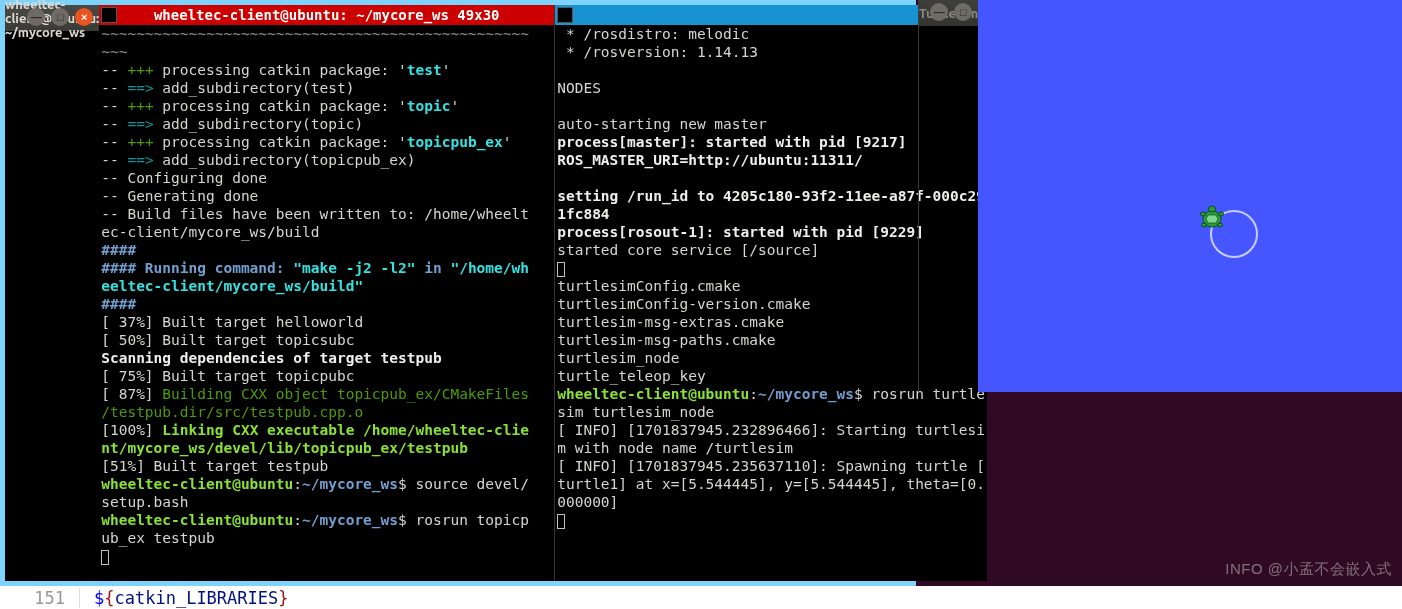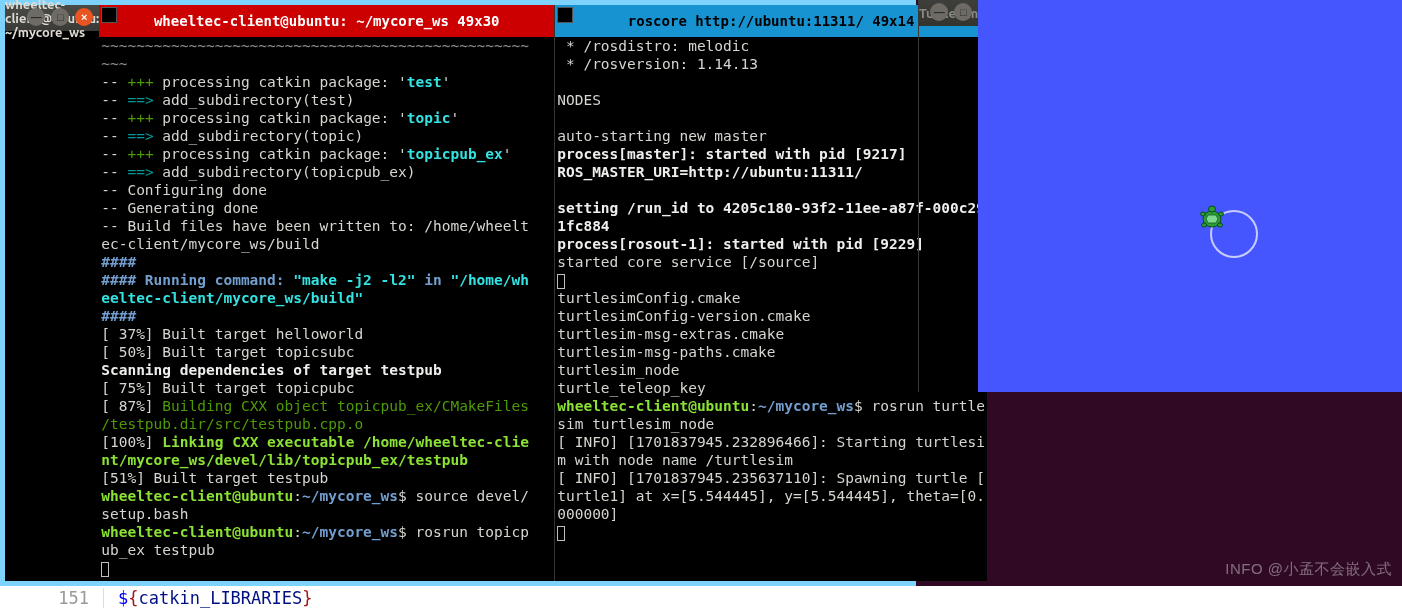--- a/index.html
+++ b/index.html
@@ -22,21 +22,21 @@
   .wbtn-min { background: #6e6b64; color: #2b2b2b; }
   .wbtn-max { background: #6e6b64; color: #2b2b2b; }
   .wbtn-close { background: #e95420; color: #fff; }
 
   .panes-area { flex: 1; display: flex; flex-direction: row; background: #000; }
   .pane-col { display: flex; flex-direction: column; }
   .left-col { width: 456px; border-right: 1px solid #333; }
   .right-col { flex: 1; }
 
   .pane-title {
-    height: 32px; display: flex; align-items: center; justify-content: center;
+    height: 20px; display: flex; align-items: center; justify-content: center;
     font-size: 14px; font-weight: bold; position: relative; color: #fff;
   }
   .pane-title .pane-icon {
     position: absolute; left: 2px; top: 2px; width: 16px; height: 16px;
     background: #000; border: 1px solid #555;
   }
   .pane-title.red { background: #cc0000; }
   .pane-title.blue { background: #1793d1; color: #000; }
 
   .term {
@@ -80,21 +80,21 @@
   .turtle {
     position: absolute; left: -12px; top: -6px; width: 28px; height: 28px;
   }
   .turtle svg { width: 28px; height: 28px; }
 
   .editor-strip {
     position: absolute; left: 0; top: 586px; width: 1402px; height: 23px;
     background: #ffffff; display: flex; align-items: center;
     font-family: "DejaVu Sans Mono", monospace; font-size: 17px;
   }
-  .line-num { width: 104px; text-align: right; padding-right: 14px; color: #999; border-right: 1px solid #ddd; }
+  .line-num { width: 80px; text-align: right; padding-right: 14px; color: #999; border-right: 1px solid #ddd; }
   .editor-content { padding-left: 14px; }
   .tok-dollar { color: #0000ff; }
   .tok-brace { color: #a31515; }
   .tok-var { color: #001080; }
 
   .watermark {
     position: absolute; right: 10px; bottom: 30px;
     font-family: sans-serif; font-size: 15px; color: rgba(255,255,255,0.4);
     letter-spacing: 0.5px;
   }
@@ -150,21 +150,20 @@
 <span class="white">setup.bash</span>
 <span class="prompt-user">wheeltec-client@ubuntu</span><span class="white">:</span><span class="prompt-path">~/mycore_ws</span><span class="white">$ </span><span class="white">rosrun topicp</span>
 <span class="white">ub_ex testpub</span>
 <span class="cursor-block"></span></div>
       </div>
 
       <div class="pane-col right-col">
 
         <div class="pane-title blue">
           <div class="pane-icon"></div>
-          <span>roscore http://ubuntu:11311/ 49x14</span>
         </div>
         <div class="term" style="flex:0 0 252px"><span class="white"> * /rosdistro: melodic</span>
 <span class="white"> * /rosversion: 1.14.13</span>
 <span></span>
 <span class="white">NODES</span>
 <span></span>
 <span class="white">auto-starting new master</span>
 <span class="bwhite">process[master]: started with pid [9217]</span>
 <span class="bwhite">ROS_MASTER_URI=http://ubuntu:11311/</span>
 <span></span>

